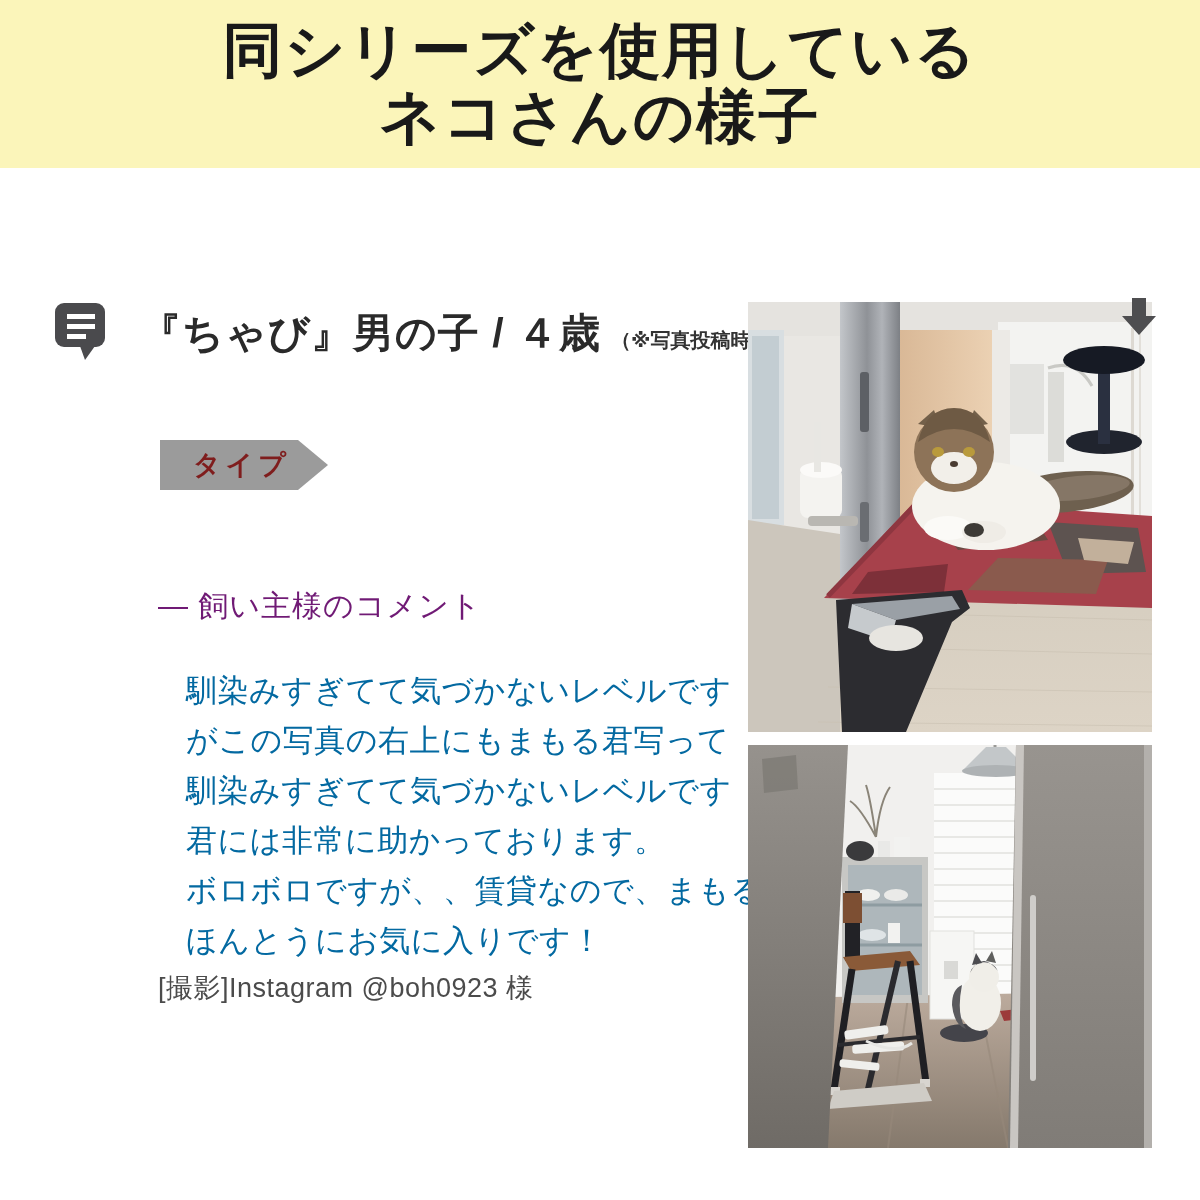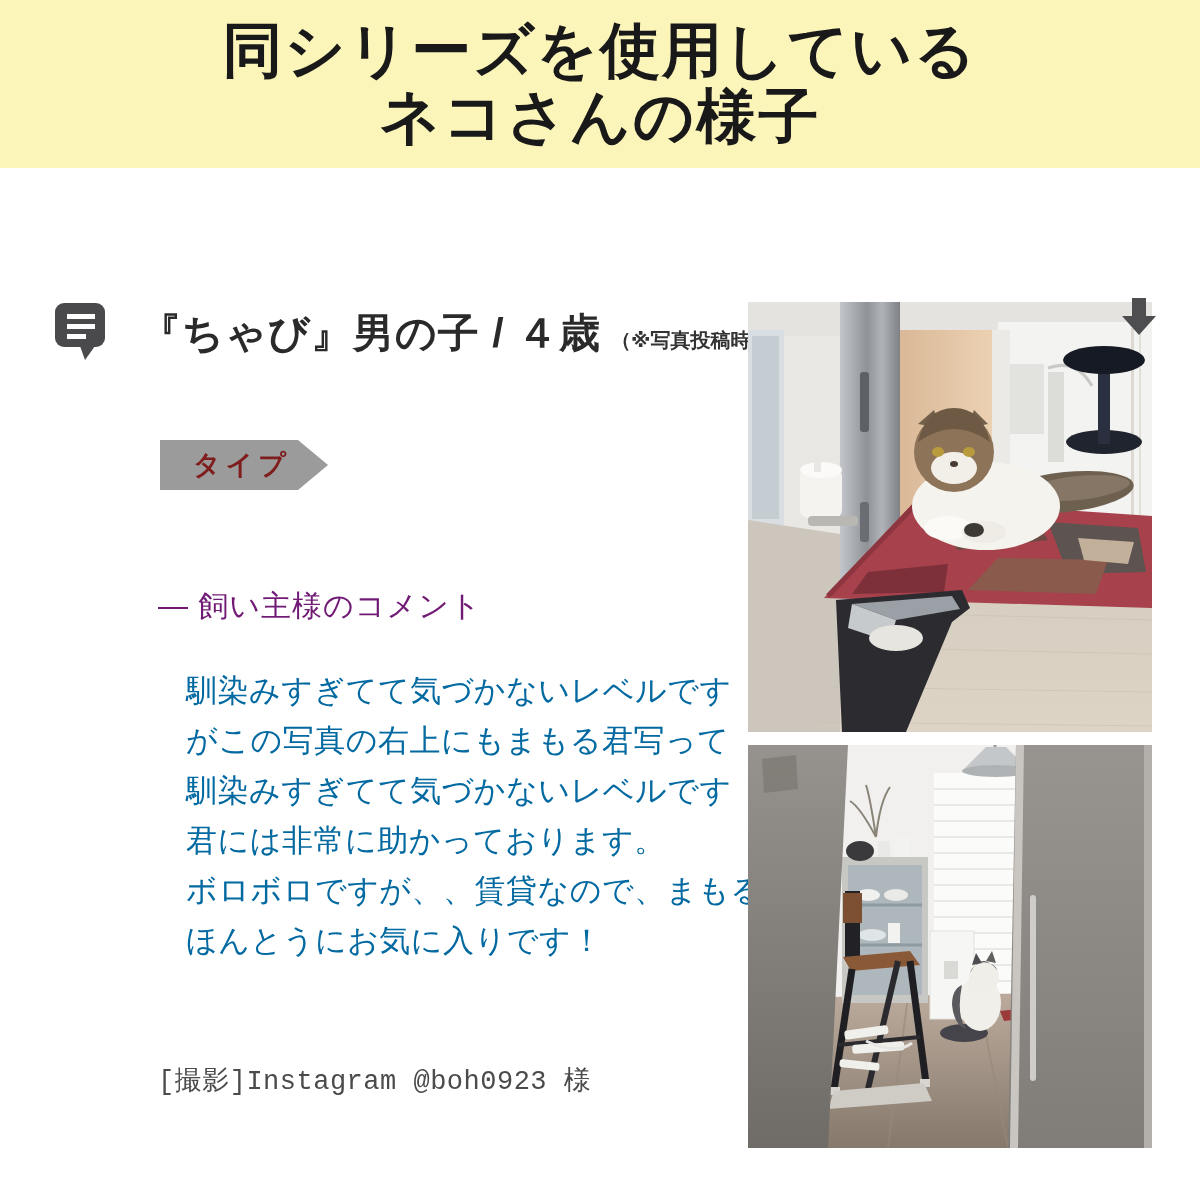--- a/index.html
+++ b/index.html
@@ -36,21 +36,21 @@
   }
   
   .comment-heading{
     position:absolute;left:158px;top:586px;font-size:30px;font-weight:400;color:#701a75;letter-spacing:1px;
   }
   .comment-body{
     position:absolute;left:158px;top:666px;font-size:31px;line-height:50px;color:#0369a1;letter-spacing:0.5px;margin-left:28px;
   }
   .comment-body div{height:50px;white-space:nowrap;}
   .credit{
-    position:absolute;left:158px;top:1062px;font-size:27px;color:#4b4b4b;letter-spacing:0.5px;font-family:Liberation Mono, monospace;
+    position:absolute;left:158px;top:970px;font-size:27px;color:#4b4b4b;letter-spacing:0.5px;
   }
   
   .photo{position:absolute;left:748px;width:404px;overflow:hidden;}
   .photo svg{display:block;width:100%;height:100%;}
   .photo-top{top:302px;height:430px;}
   .photo-bottom{top:745px;height:403px;}
   .down-arrow{position:absolute;left:1118px;top:298px;width:42px;height:38px;z-index:5;}
 </style>
 </head>
 <body>

